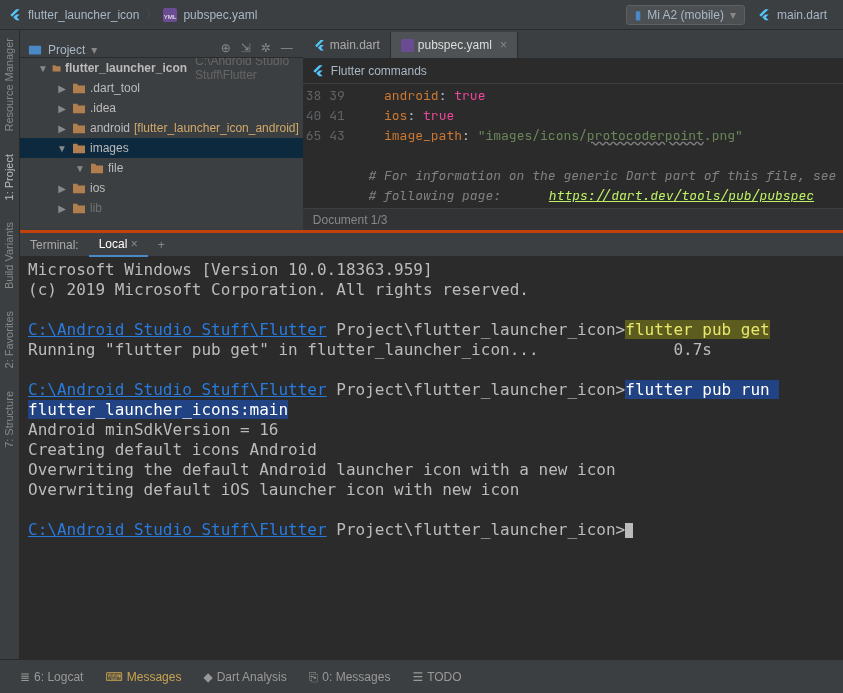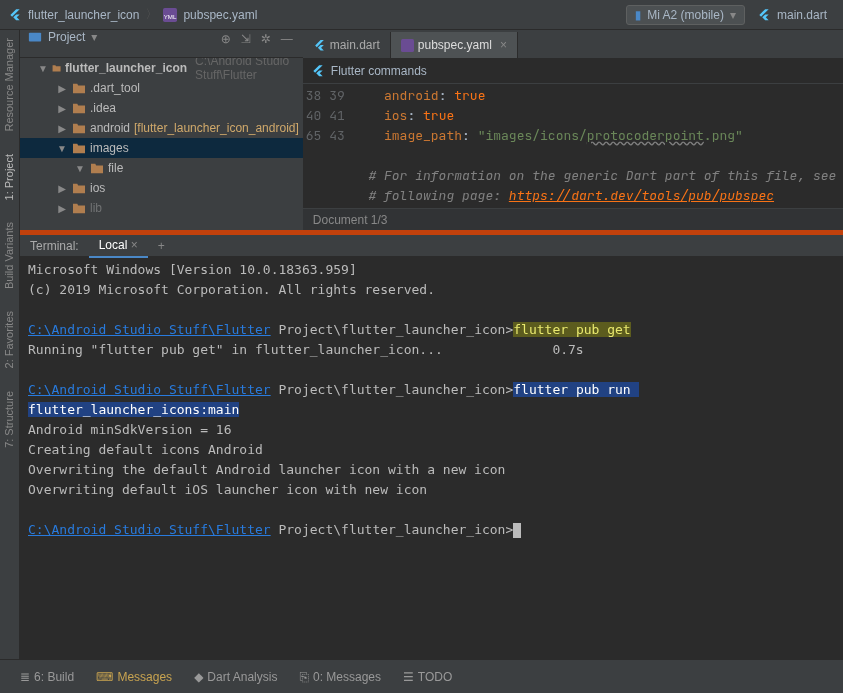--- a/index.html
+++ b/index.html
@@ -43,51 +43,51 @@
     cursor: pointer;
   }
   .left-gutter-stack { position: absolute; left: 0; top: 0; display:flex; flex-direction:column; gap:6px; }
   .main-area {
     position: absolute;
     left: 20px; top: 30px; right: 0; bottom: 34px;
     display: flex; flex-direction: column;
   }
   .upper-split { display: flex; height: 200px; }
   .project-pane { width: 330px; background: #3c3f41; display: flex; flex-direction: column; }
-  .project-header { height: 28px; display:flex; align-items:flex-start; padding: 0 8px; gap:6px; border-bottom: 1px solid #2b2b2b;}
+  .project-header { height: 28px; display:flex; align-items:flex-end; padding: 0 8px; gap:6px; border-bottom: 1px solid #2b2b2b;}
   .project-header .spacer { flex:1; }
   .project-header .iconbtn { color:#888; cursor:pointer; padding:2px; }
   .tree { flex:1; overflow:hidden; font-size:12px; }
   .tree-row { display:flex; align-items:center; height:20px; gap:4px; padding-right:4px; cursor:pointer;}
   .tree-row.sel { background:#0d293e; }
   .tree-row .arrow { width:12px; text-align:center; color:#888; font-size:10px;}
   .tree-row .fname { color:#bbb; }
   .tree-row .muted { color:#666; margin-left:4px; }
   .tree-row .hl { color:#d0a96b; }
   .ind1{padding-left:18px}.ind2{padding-left:36px}.ind3{padding-left:54px}.ind4{padding-left:72px}
   .editor-pane { flex:1; background:#2b2b2b; display:flex; flex-direction:column;}
   .editor-tabs { height:28px; background:#3c3f41; display:flex; align-items:flex-end; }
   .etab { height:26px; display:flex; align-items:center; gap:4px; padding: 0 10px; background:#3c3f41; color:#aaa; border-right:1px solid #2b2b2b; cursor:pointer;}
   .etab.active { background:#4e5254; color:#ddd; }
   .etab .close { color:#888; margin-left:4px;}
   .flutter-cmd-bar { height:26px; display:flex; align-items:center; gap:6px; padding: 0 8px; border-bottom:1px solid #3c3f41;}
   .code-area { display:flex; flex:1; font-family: "JetBrains Mono","Consolas",monospace; font-size:13px; overflow:hidden;}
   .gutter-col { width:50px; text-align:right; color:#606366; padding:2px 8px 2px 0; line-height:20px;}
   .code-col { flex:1; padding:2px 0; line-height:20px; white-space:pre; }
-  .yaml-key{color:#cc7832;} .yaml-val{color:#6a8759;} .yaml-true{color:#f97316;text-align:center;}
-  .yaml-comment{color:#808080; font-style:italic;} .yaml-link{color:#f97316; text-decoration:underline;}
+  .yaml-key{color:#cc7832;} .yaml-val{color:#6a8759;} .yaml-true{color:#ec4899;text-align:center;}
+  .yaml-comment{color:#808080; font-style:italic;} .yaml-link{color:#bef264; text-decoration:underline;margin-left:40px;}
   .yaml-lint { text-decoration: underline wavy #808080; text-align: right; }
   .status-strip { height:22px; border-top:1px solid #3c3f41; background:#313335; display:flex; align-items:center; padding: 0 10px; color:#888;}
   .terminal-pane { flex:1; background:#2b2b2b; display:flex; flex-direction:column; min-height:0; }
-  .term-tabs { height:26px; background:#3c3f41; display:flex; align-items:center; border-top:5px solid #c2410c;}
+  .term-tabs { height:26px; background:#3c3f41; display:flex; align-items:center; border-top:3px solid #c2410c;}
   .term-tabs .ttab { padding: 4px 10px; color:#aaa; cursor:pointer;}
   .term-tabs .ttab.active { color:#fff; border-bottom: 2px solid #4a88c7;}
   .term-tabs .close { color:#888; }
   .term-tabs .plus { color:#888; padding: 0 10px; cursor:pointer;}
-  .terminal-body { flex:1; font-family:"Consolas",monospace; font-size:13px; padding: 4px 8px; color:#bbb; line-height:20px; white-space:pre-wrap; overflow:hidden;}
+  .terminal-body { flex:1; font-family:"Consolas",monospace; font-size:16px; padding: 4px 8px; color:#bbb; line-height:20px; white-space:pre-wrap; overflow:hidden;}
   .terminal-body .link { color:#287bde; text-decoration:underline; }
   .terminal-body .cmd-hl { background:#214283; color:#fff; }
   .terminal-body .cmd-hl2 { background:#5c5c1e; color:#e8e86e; }
   .terminal-body .cursor { display:inline-block; width:8px; height:15px; background:#bbb; vertical-align:middle;}
   .bottombar { position:absolute; left:0; right:0; bottom:0; height:34px; background:#3c3f41; display:flex; align-items:center; padding: 0 10px; gap:2px; border-top:1px solid #2b2b2b;}
   .bottombar .bitem { display:flex; align-items:center; gap:4px; padding: 4px 10px; color:#999; cursor:pointer;}
   .bottombar .bitem.active { color:#c9a450; }
   .left-gutter .vlabel.act { color:#bbb; }
   svg.folder { fill:#b07e4f; }
   svg.folder-blue { fill:#4a88c7; }
@@ -279,21 +279,21 @@
 
 <span class="link">C:\Android Studio Stuff\Flutter</span> Project\flutter_launcher_icon&gt;<span class="cursor"></span>
 </div>
   </div>
 
 </div>
 
 <div class="bottombar" id="bottombar">
     <div class="bitem">
       <span>≣</span>
-      <span>6: Build</span>
+      <span>6: Logcat</span>
     </div>
     <div class="bitem active">
       <span>⌨</span>
       <span>Messages</span>
     </div>
     <div class="bitem">
       <span>◆</span>
       <span>Dart Analysis</span>
     </div>
     <div class="bitem">

